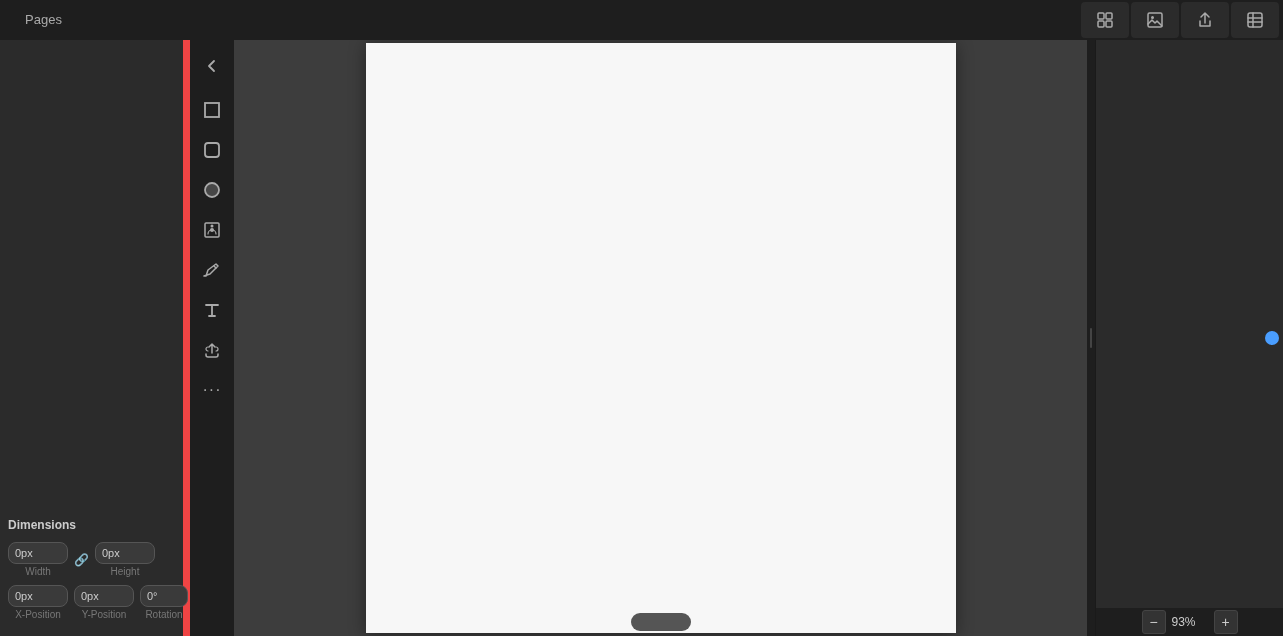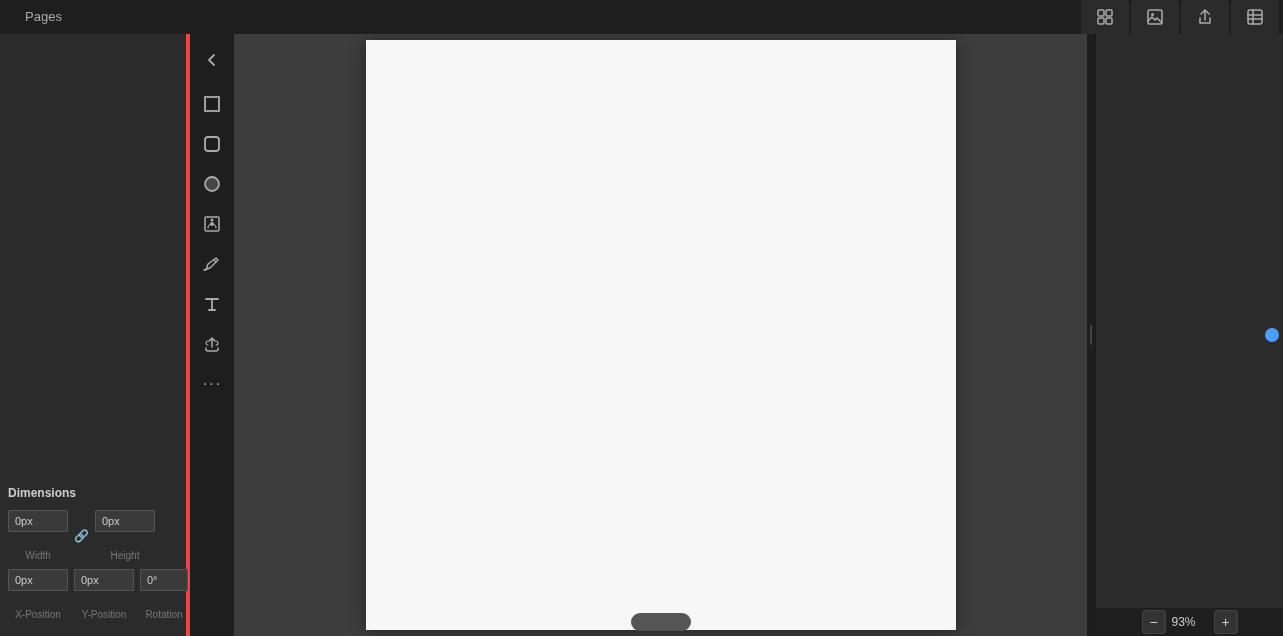--- a/index.html
+++ b/index.html
@@ -11,21 +11,21 @@
       overflow: hidden;
       display: flex;
       flex-direction: column;
     }
 
     
     .top-bar {
       display: flex;
       align-items: center;
       background: #1e1e1e;
-      height: 34px;
+      height: 40px;
       flex-shrink: 0;
     }
 
     .tab-pages {
       width: 87px;
       height: 36px;
       display: flex;
       align-items: center;
       justify-content: center;
       color: #aaa;
@@ -75,21 +75,21 @@
       overflow: hidden;
     }
 
     
     .left-sidebar {
       width: 190px;
       background: #2b2b2b;
       display: flex;
       flex-direction: column;
       flex-shrink: 0;
-      border-right: 4px solid #ef4444;
+      border-right: 7px solid #ef4444;
     }
 
     
     .tool-strip {
       width: 44px;
       background: #1e1e1e;
       display: flex;
       flex-direction: column;
       align-items: center;
       padding-top: 8px;
@@ -223,21 +223,21 @@
     .dim-row {
       display: flex;
       align-items: center;
       gap: 6px;
       margin-bottom: 8px;
     }
 
     .dim-input {
       background: #3a3a3a;
       border: 1px solid #555;
-      border-radius: 1px;
+      border-radius: 8px;
       color: #ccc;
       font-size: 11px;
       padding: 4px 6px;
       width: 60px;
       outline: none;
     }
 
     .dim-link-icon {
       color: #888;
       font-size: 12px;
@@ -245,21 +245,21 @@
     }
 
     .dim-field-group {
       display: flex;
       flex-direction: column;
     }
 
     .dim-field-label {
       color: #777;
       font-size: 10px;
-      margin-top: 18px;
+      margin-top: 2px;
       text-align: center;
     }
 
     
     .collapse-handle {
       width: 8px;
       background: #1e1e1e;
       cursor: col-resize;
       display: flex;
       align-items: center;

